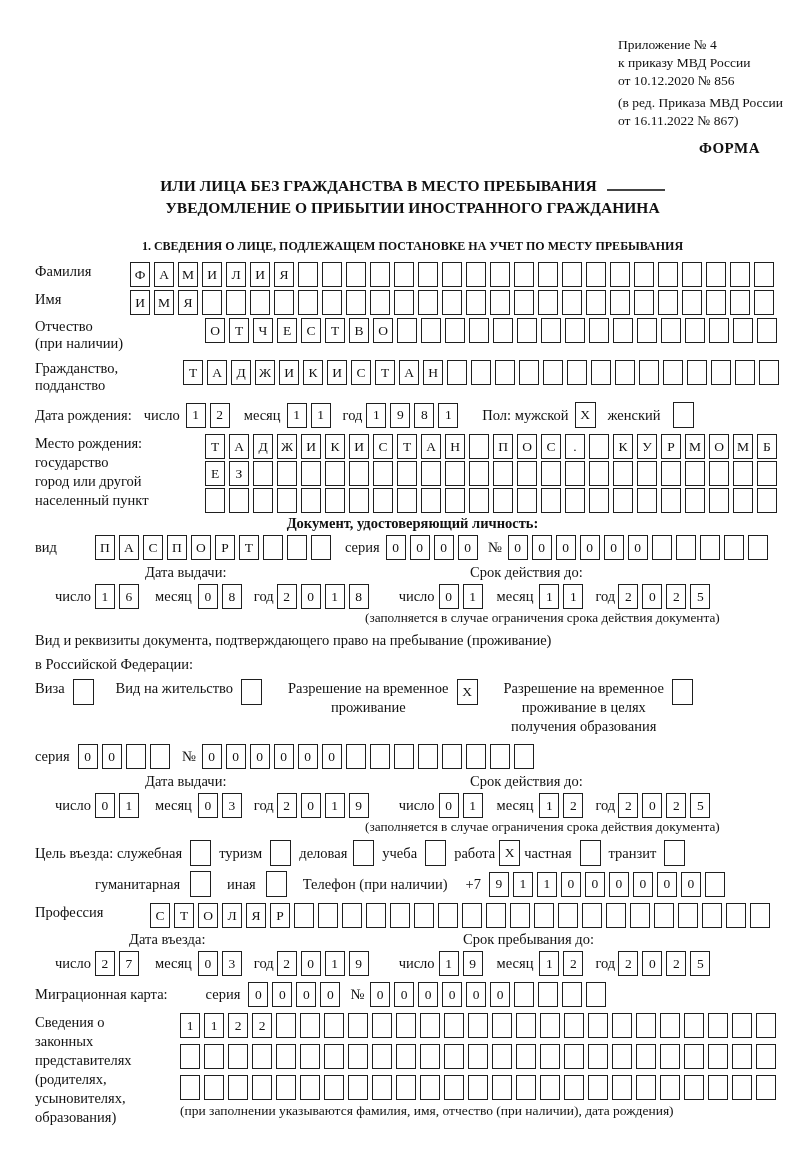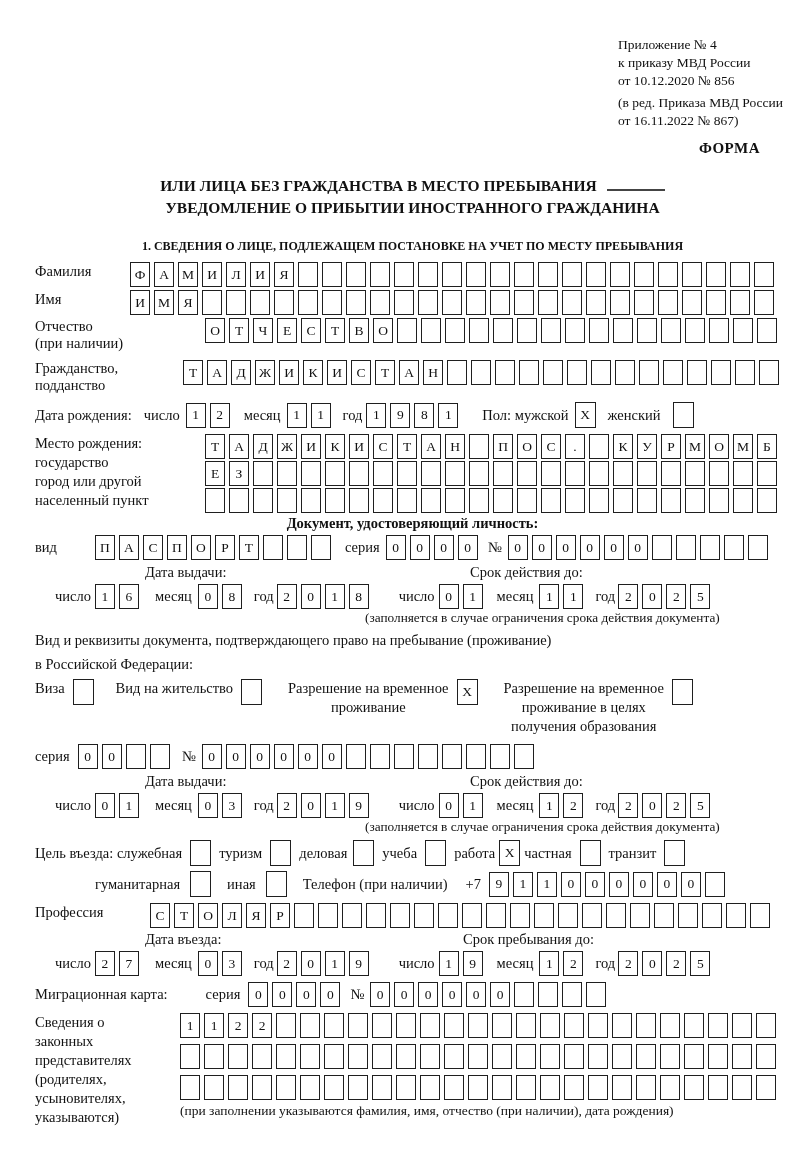--- a/index.html
+++ b/index.html
@@ -551,21 +551,21 @@
               <span class="cell"></span>
               <span class="cell"></span>
               <span class="cell"></span>
               <span class="cell"></span>
               <span class="cell"></span>
               <span class="cell"></span>
             </div>
           </div>
         </div>
         <div class="labels2" style="margin-bottom: 1px;">
-          <span style="left: 110px;">Дата въезда:</span>
+          <span style="left: 94px;">Дата въезда:</span>
           <span style="left: 428px;">Срок пребывания до:</span>
         </div>
         <div class="line" style="margin-bottom: 6px;">
           <span class="lbl" style="margin-left: 20px;">число</span>
           <div class="cellrow" style="margin-left: 4px;">
             <span class="cell">2</span>
             <span class="cell">7</span>
           </div>
           <span class="lbl" style="margin-left: 12px;">месяц</span>
           <div class="cellrow" style="margin-left: 6px;">
@@ -620,21 +620,21 @@
             <span class="cell"></span>
           </div>
         </div>
         <div class="line start" style="margin-bottom: 0px;">
           <div class="gridlabel" style="width: 145px;">
             <div>Сведения о</div>
             <div>законных</div>
             <div>представителях</div>
             <div>(родителях,</div>
             <div>усыновителях,</div>
-            <div>указываются)</div>
+            <div>образования)</div>
           </div>
           <div class="gridrows">
             <div class="cellrow">
               <span class="cell">1</span>
               <span class="cell">1</span>
               <span class="cell">2</span>
               <span class="cell">2</span>
               <span class="cell"></span>
               <span class="cell"></span>
               <span class="cell"></span>

